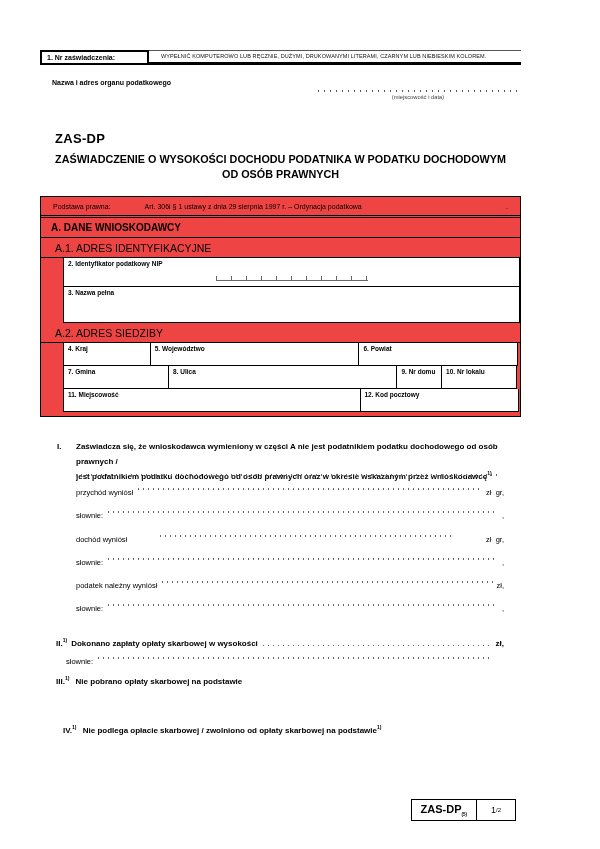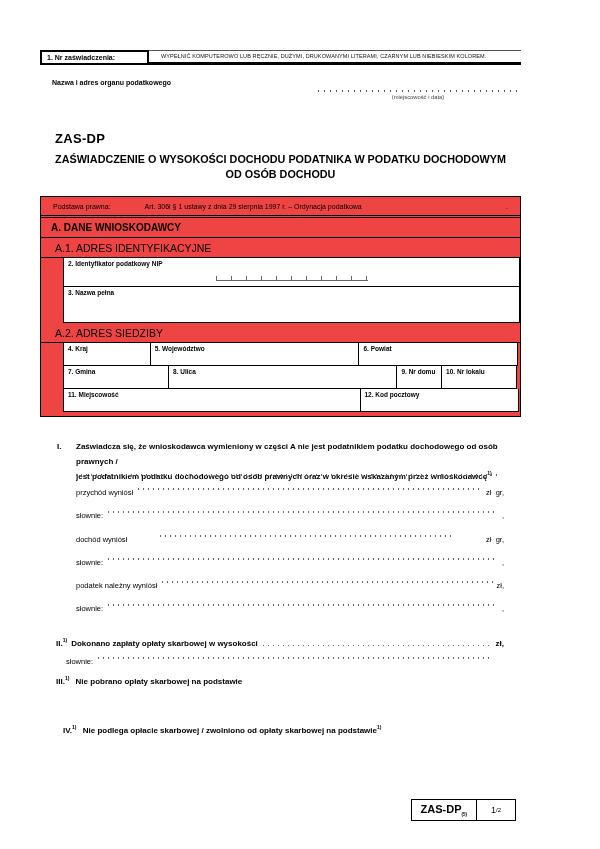--- a/index.html
+++ b/index.html
@@ -87,21 +87,21 @@
   </div>
   <div class="authority">Nazwa i adres organu podatkowego</div>
   <div class="place-date">
     <div class="dotline"></div>
     <div class="pd-caption">(miejscowość i data)</div>
   </div>
 
   <div class="form-code">ZAS-DP</div>
   <div class="main-title">
     <span>ZAŚWIADCZENIE O WYSOKOŚCI DOCHODU PODATNIKA W PODATKU DOCHODOWYM</span><br>
-    <span>OD OSÓB DOCHODU</span>
+    <span>OD OSÓB PRAWNYCH</span>
   </div>
 
   <div class="formbox">
     <div class="legal-row">
       <span class="legal-label">Podstawa prawna:</span>
       <span class="legal-text">Art. 306i § 1 ustawy z dnia 29 sierpnia 1997 r. – Ordynacja podatkowa</span>
       <span class="legal-period">.</span>
     </div>
     <div class="bandA">A. DANE WNIOSKODAWCY</div>
     <div class="bandSub">A.1. ADRES IDENTYFIKACYJNE</div>

